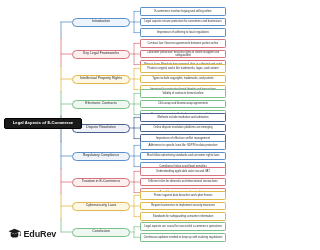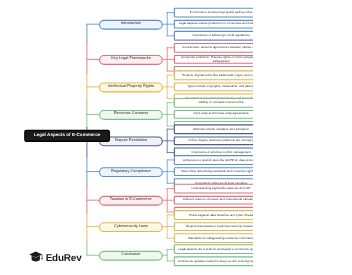--- a/index.html
+++ b/index.html
@@ -6,21 +6,20 @@
   html, body {
     width: 230px; height: 250px;
     background: #ffffff;
     font-family: "Liberation Sans", sans-serif;
     overflow: hidden;
   }
   #canvas {
     position: relative;
     width: 230px; height: 233px;
     background: #ffffff;
-    margin-left: 18px;
   }
   #svg-links {
     position: absolute; top: 0; left: 0;
     width: 230px; height: 250px;
     pointer-events: none;
   }
   .root-node {
     position: absolute;
     left: 4px; top: 118px;
     width: 78px; height: 11px;

